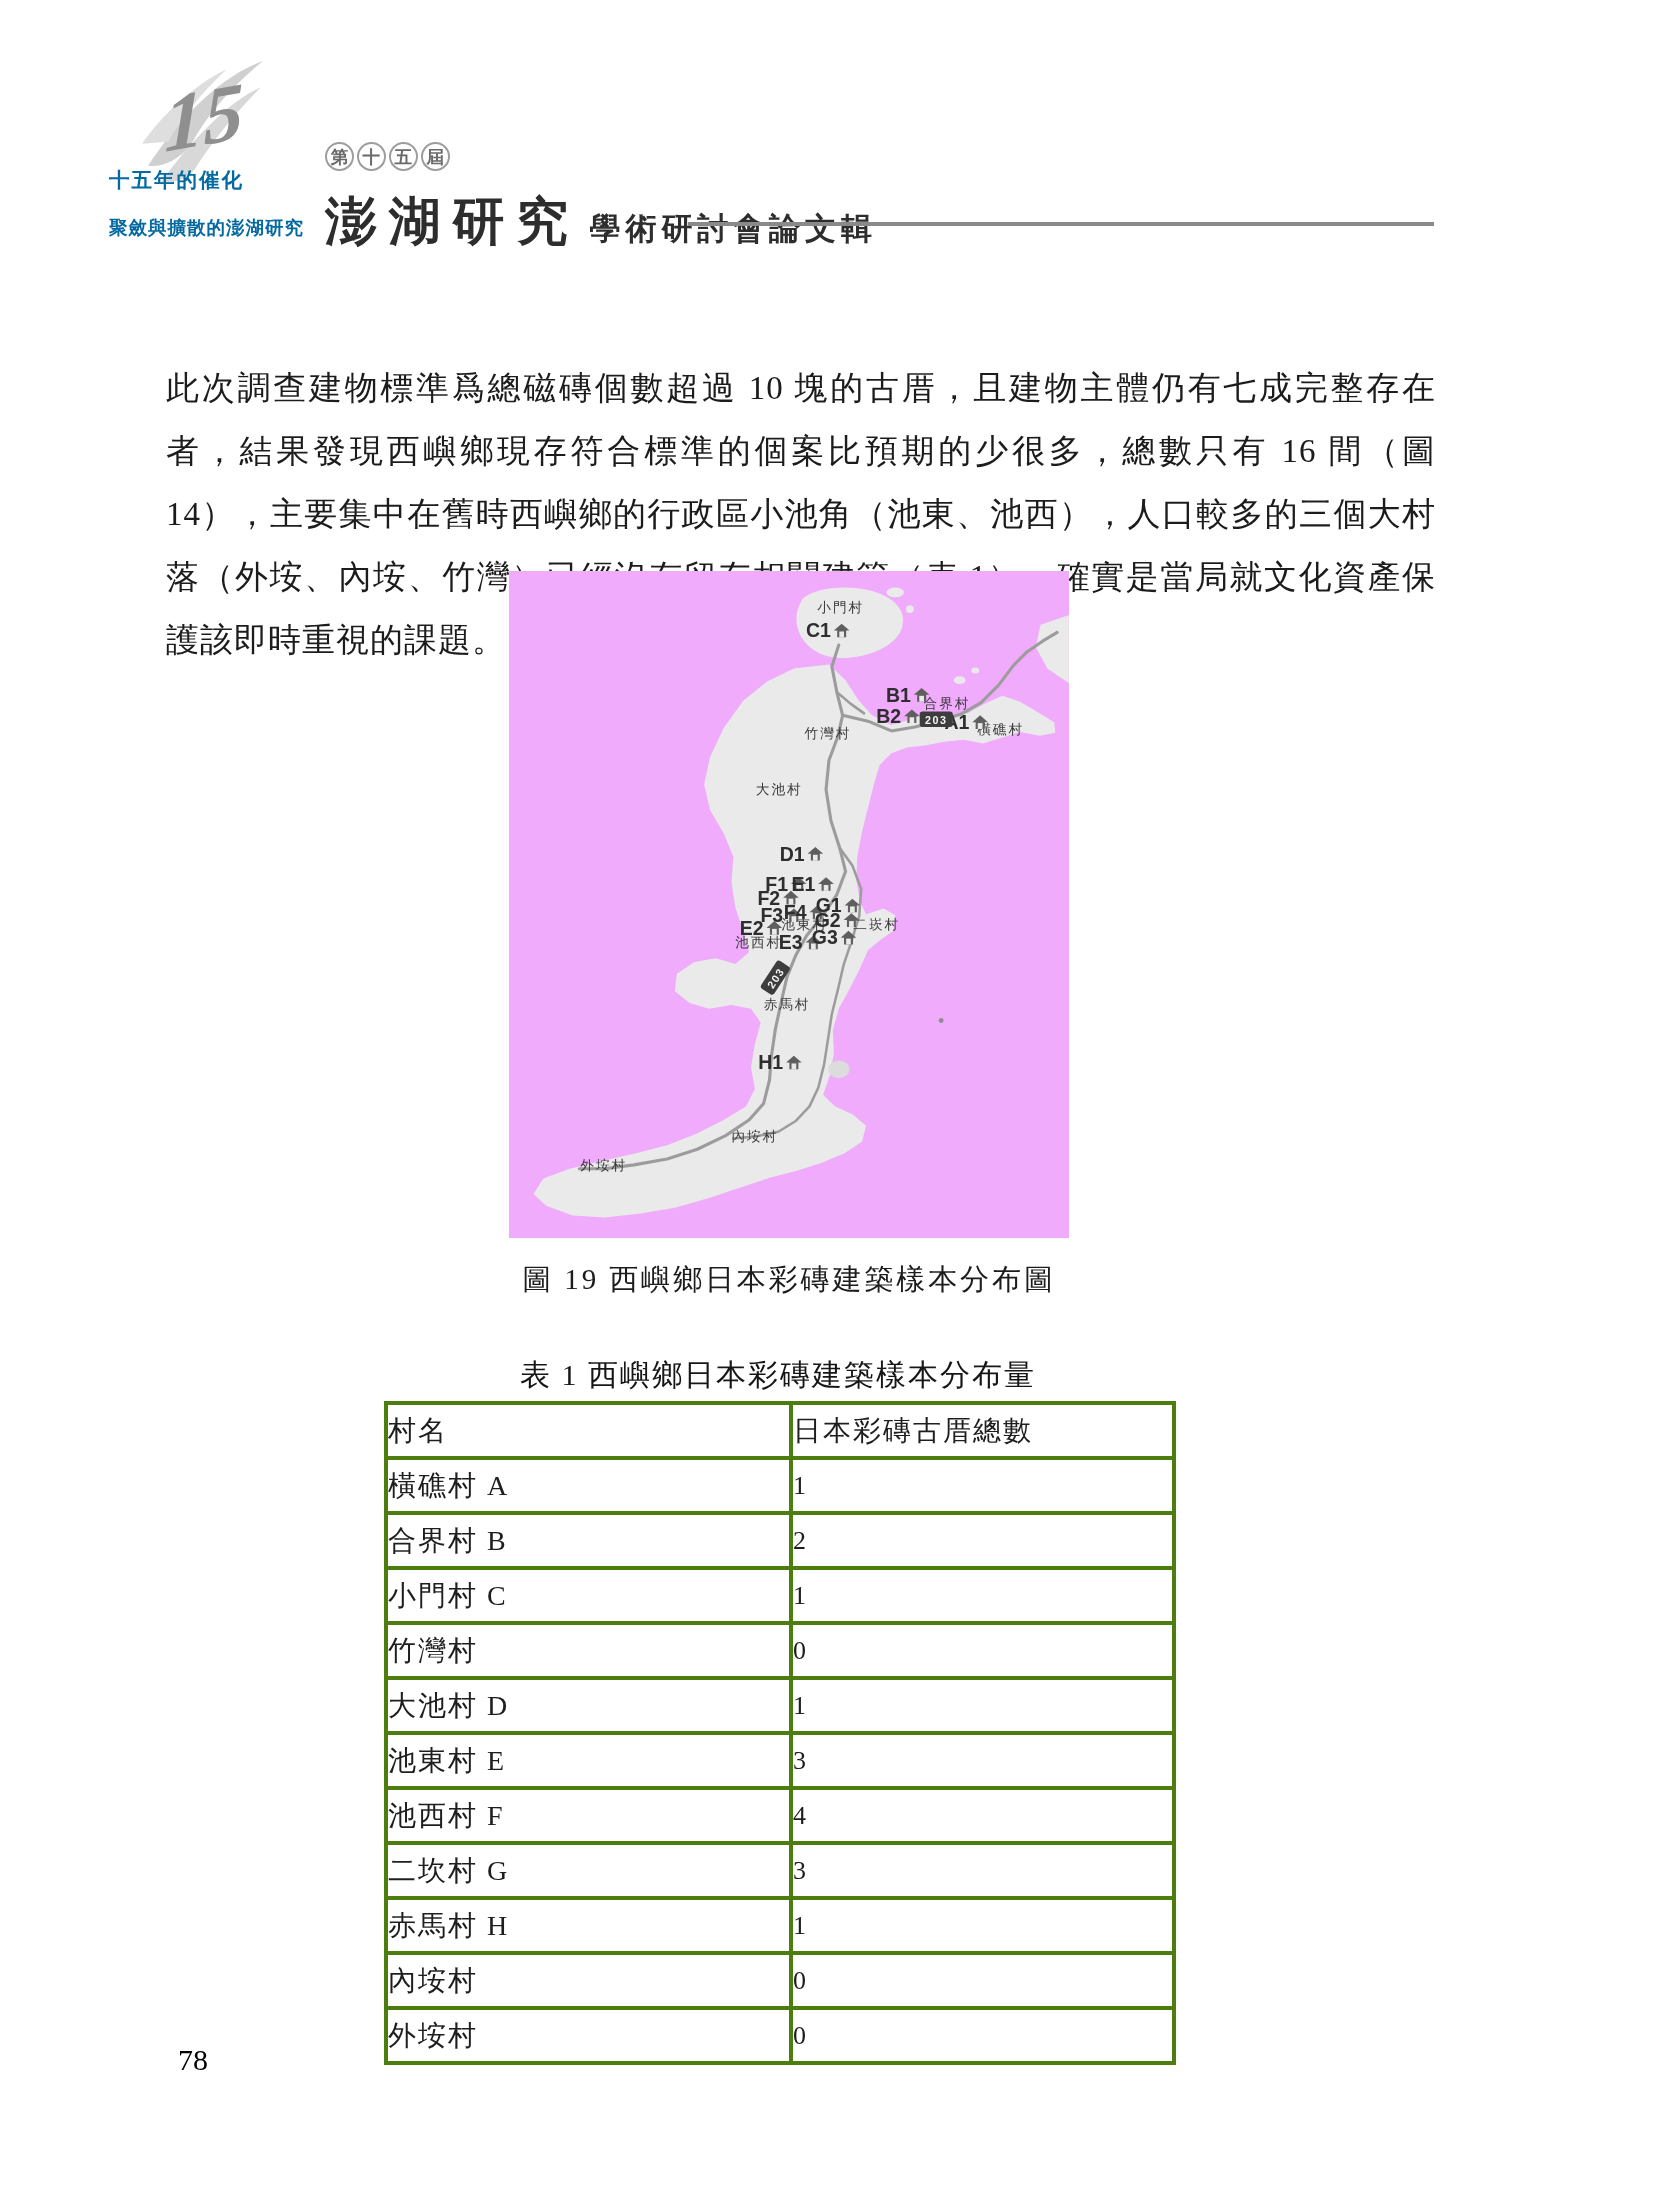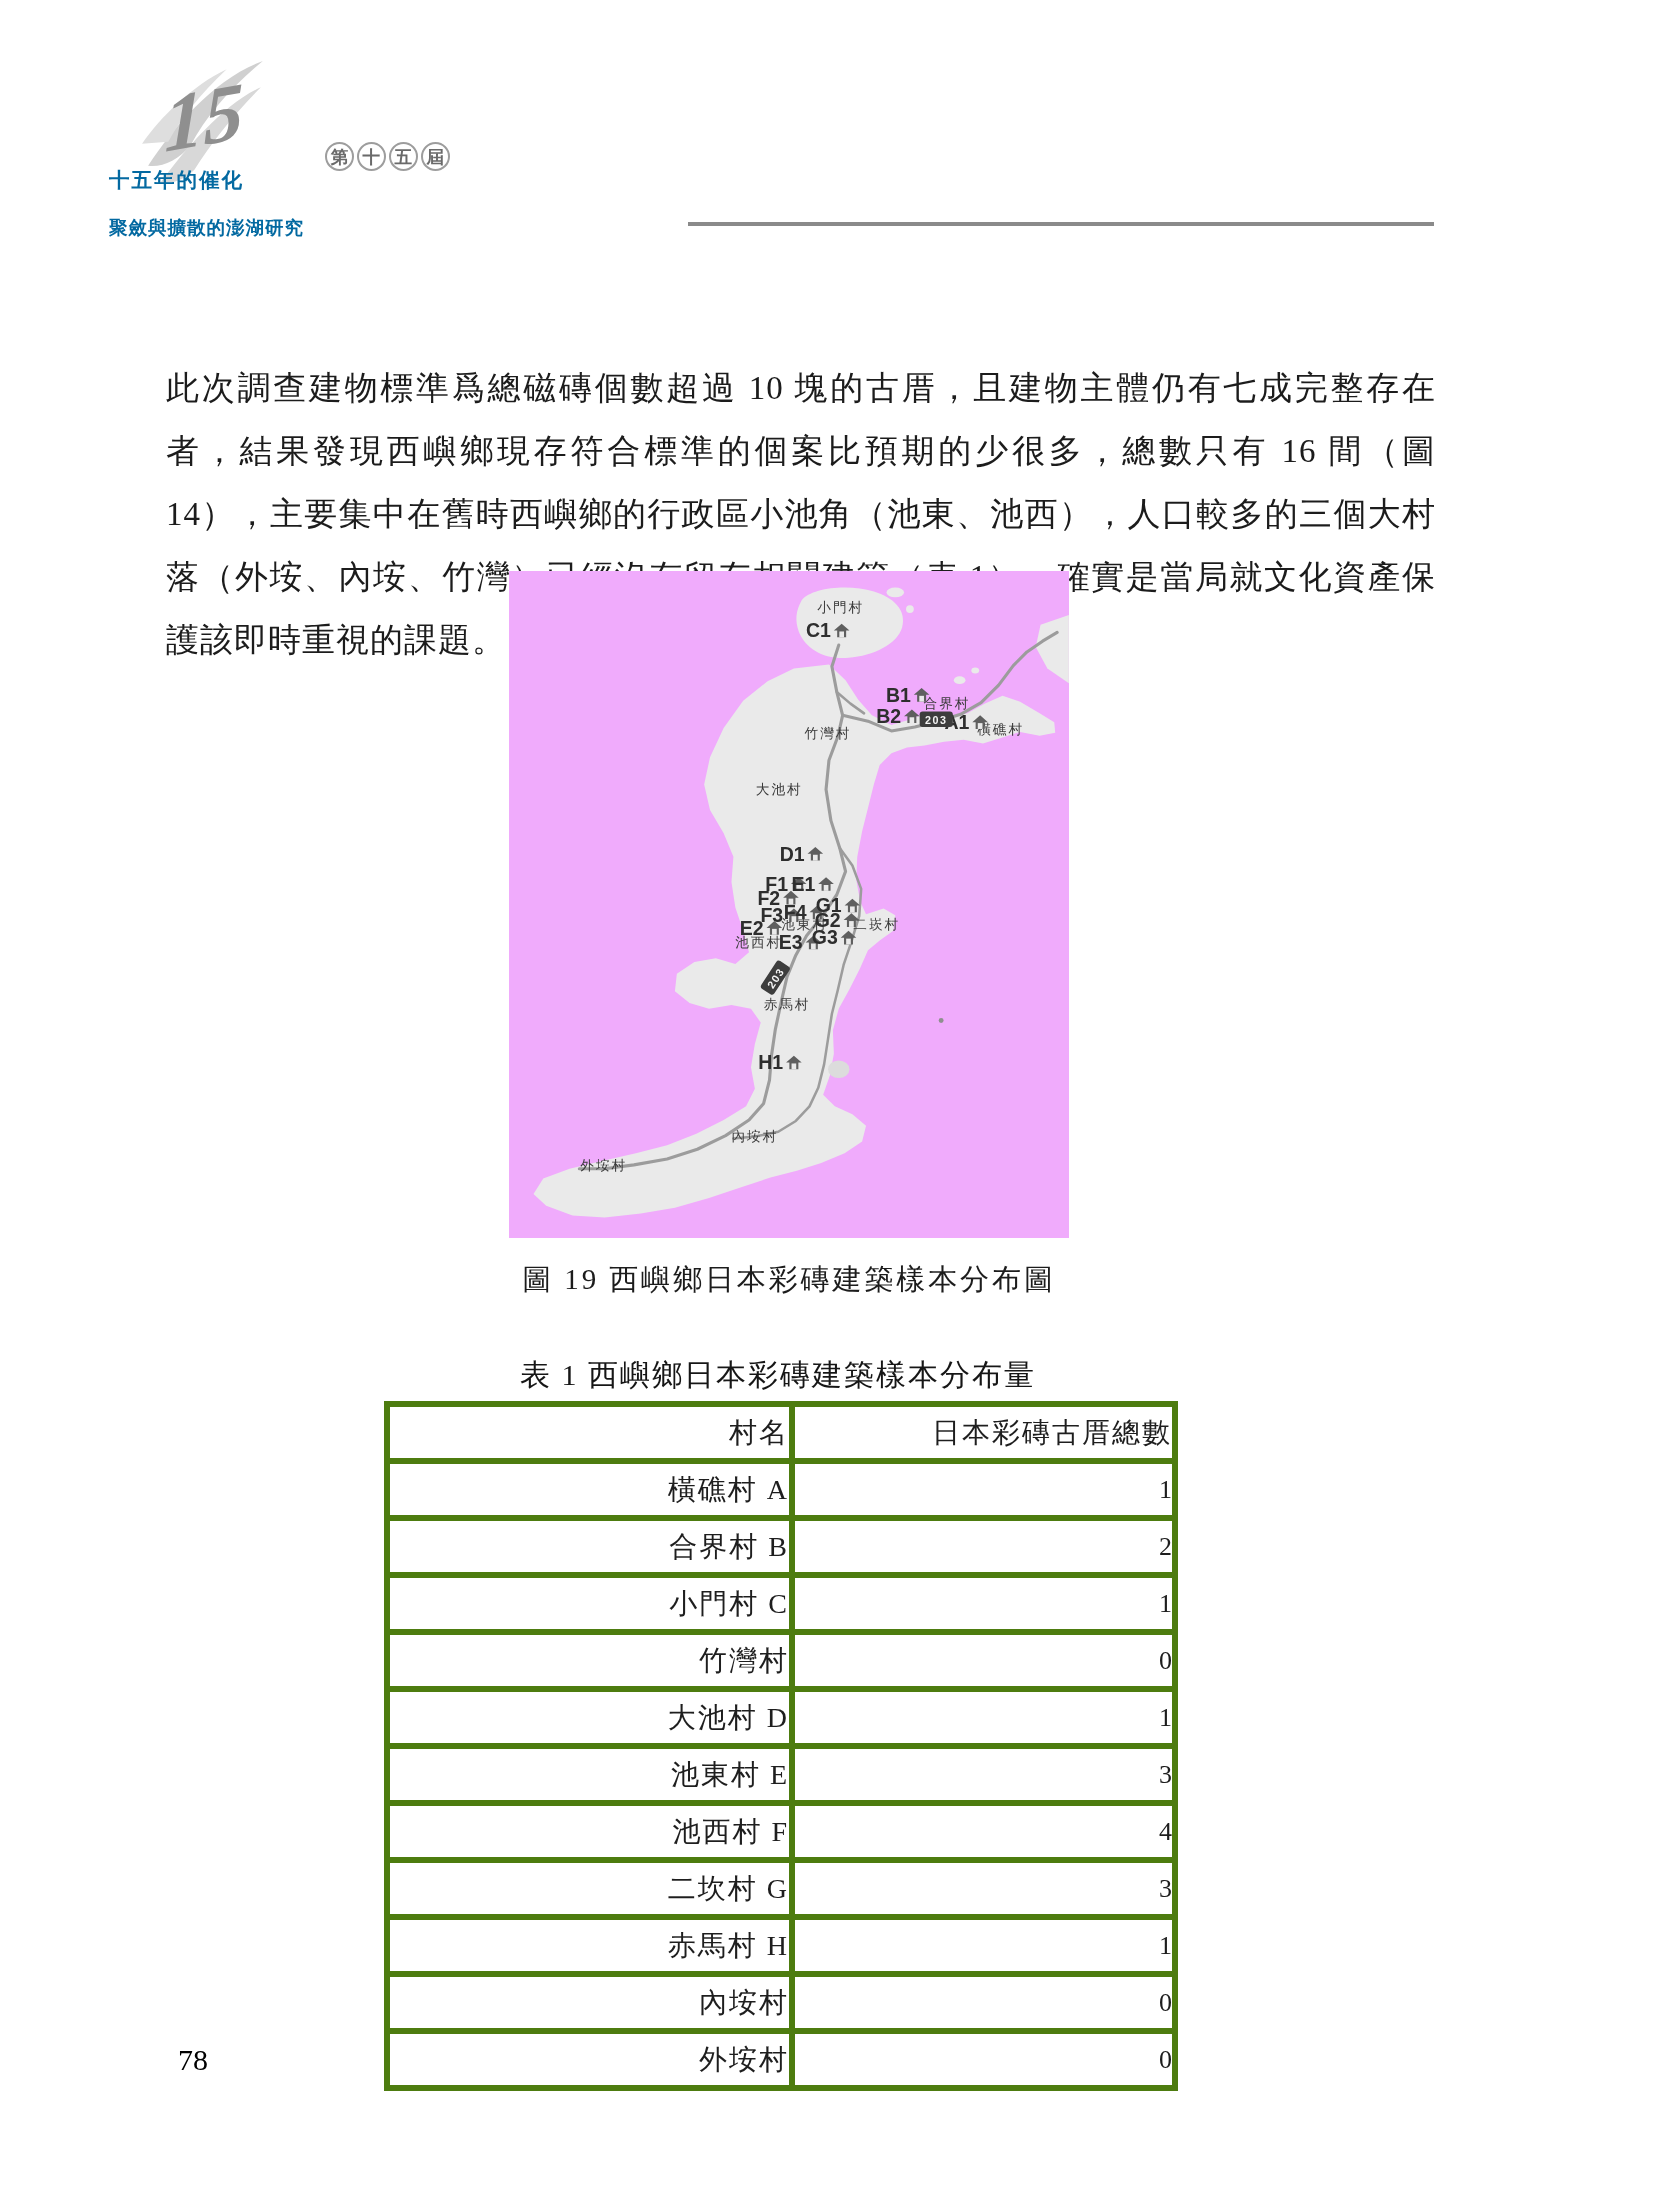--- a/index.html
+++ b/index.html
@@ -43,21 +43,21 @@
                text-anchor:middle;letter-spacing:1.5px;}
   .map-dot{fill:#8f8f8f;}
   .figure-caption{position:absolute;left:509px;top:1260px;width:560px;text-align:center;
                   font-size:29px;color:#1c1c1c;letter-spacing:2.9px;}
 
   
   .table-title{position:absolute;left:384px;top:1355px;width:788px;text-align:center;
                font-size:30px;font-weight:normal;color:#161616;letter-spacing:2px;}
   table.dist{position:absolute;left:384px;top:1401px;width:788px;border-collapse:collapse;
              table-layout:fixed;border:2.9px solid #2e2e2e;}
-  table.dist th,table.dist td{border:6px solid #4d7c0f;height:51px;text-align:right;
+  table.dist th,table.dist td{border:4px solid #4d7c0f;height:51px;text-align:left;
              vertical-align:middle;font-size:28px;font-weight:normal;color:#1e1e1e;letter-spacing:2px;padding:0;}
   table.dist td:last-child{font-size:26px;letter-spacing:0;}
   col.c1{width:405px;} col.c2{width:383px;}
 
   .page-number{position:absolute;left:178px;top:2043px;font-size:30px;color:#000000;}
 </style>
 </head>
 <body>
 
 <div class="page">
@@ -76,20 +76,23 @@
     <div class="tagline-2">聚斂與擴散的澎湖研究</div>
   </div>
 
   <div class="edition-badge" id="edition-badge">
       <span class="badge-circle">第</span>
       <span class="badge-circle">十</span>
       <span class="badge-circle">五</span>
       <span class="badge-circle">屆</span>
     </div>
 
+  <div class="title-row">
+    <span class="journal-title">澎湖研究</span><span class="journal-subtitle">學術研討會論文輯</span>
+  </div>
   <div class="header-rule"></div>
 
   <p class="body-paragraph">此次調查建物標準爲總磁磚個數超過 10 塊的古厝，且建物主體仍有七成完整存在者，結果發現西嶼鄉現存符合標準的個案比預期的少很多，總數只有 16 間（圖 14），主要集中在舊時西嶼鄉的行政區小池角（池東、池西），人口較多的三個大村落（外垵、內垵、竹灣）已經沒有留存相關建築（表 1），確實是當局就文化資產保護該即時重視的課題。</p>
 
   <div class="map-figure">
     <svg id="map-svg" width="560" height="667" viewBox="0 0 574 684">
 
       <path class="island" d="M300,30 C310,17 348,13 374,21 C394,27 408,40 403,58 C398,75 374,87 348,89 C323,91 304,80 297,62 C293,50 294,41 300,30 Z"></path>
       <ellipse class="island" cx="396" cy="22" rx="9" ry="5"></ellipse>
       <circle class="island" cx="411" cy="39" r="4"></circle>

